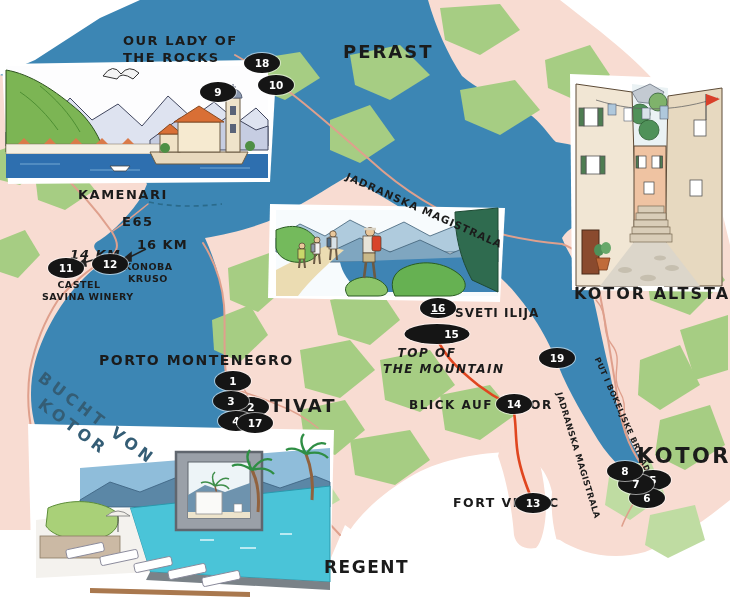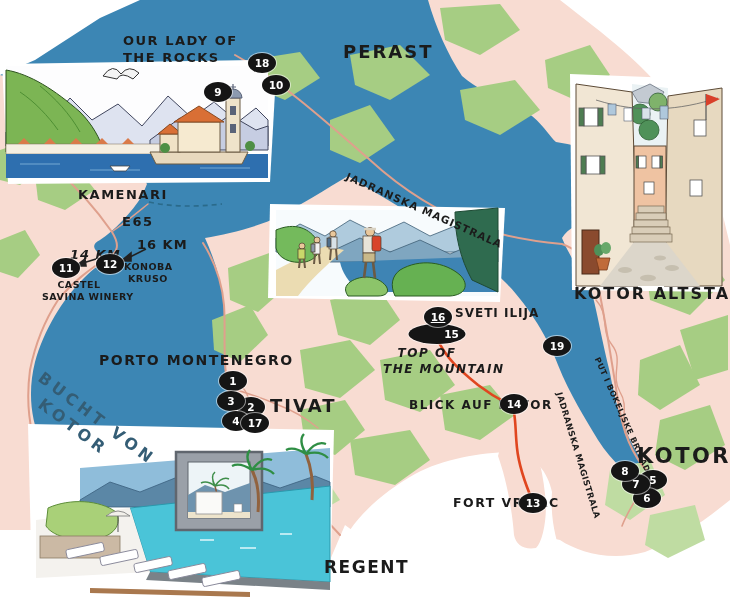--- a/index.html
+++ b/index.html
@@ -13,21 +13,21 @@
   .xl{font-size:21px;letter-spacing:2.5px;}
   .md{font-size:13px;}
   .sm{font-size:13px;letter-spacing:1px;}
   .xs{font-size:9.5px;letter-spacing:.5px;}
   .rot{transform-origin:0 0;}
   .bay-label{color:#345d75;font-size:16px;letter-spacing:4px;font-weight:700;}
   .bay-label span:last-child{margin-left:16px;}
   .road-label{font-size:10.5px;letter-spacing:1px;}
   .road-label-sm{font-size:8px;letter-spacing:.5px;font-weight:700;}
   .ctr{text-align:center;}
-  .marker{position:absolute;width:28px;height:20px;border-radius:50%;background:#151515;
+  .marker{position:absolute;width:36px;height:20px;border-radius:50%;background:#151515;
           color:#ffffff;font-size:10.5px;font-weight:700;display:flex;align-items:center;
           justify-content:center;transform:translate(-50%,-50%);box-shadow:0 0 0 1px rgba(255,255,255,.55);
           cursor:pointer;}
 </style>
 </head>
 <body>
 
 <div id="stage">
 
 <svg id="map-art" width="730" height="600" viewBox="0 0 730 600" xmlns="http://www.w3.org/2000/svg">
@@ -315,18 +315,18 @@
   <div class="marker" style="left:647px;top:498px;">6</div>
   <div class="marker" style="left:636px;top:484px;">7</div>
   <div class="marker" style="left:625px;top:471px;">8</div>
   <div class="marker" style="left:218px;top:92px;">9</div>
   <div class="marker" style="left:276px;top:85px;">10</div>
   <div class="marker" style="left:66px;top:268px;">11</div>
   <div class="marker" style="left:110px;top:264px;">12</div>
   <div class="marker" style="left:533px;top:503px;">13</div>
   <div class="marker" style="left:514px;top:404px;">14</div>
   <div class="marker" style="left:437px;top:334px;padding-left:29px;">15</div>
-  <div class="marker" style="left:438px;top:317px;text-decoration:underline;">16</div>
+  <div class="marker" style="left:438px;top:308px;text-decoration:underline;">16</div>
   <div class="marker" style="left:255px;top:423px;">17</div>
   <div class="marker" style="left:262px;top:63px;">18</div>
-  <div class="marker" style="left:557px;top:346px;">19</div>
+  <div class="marker" style="left:557px;top:358px;">19</div>
 
 </div>
 
 </body></html>

